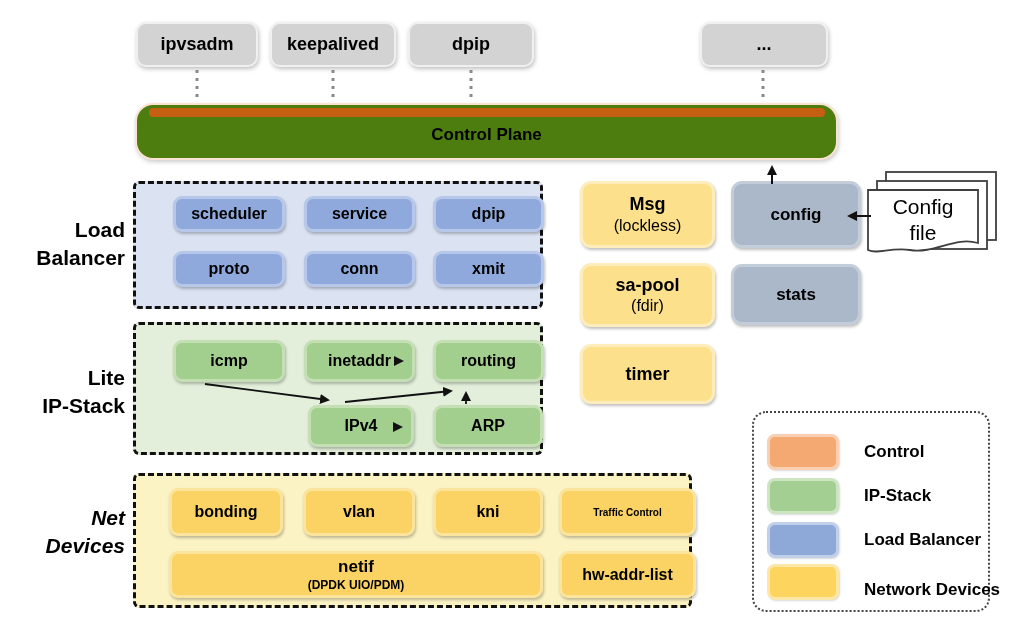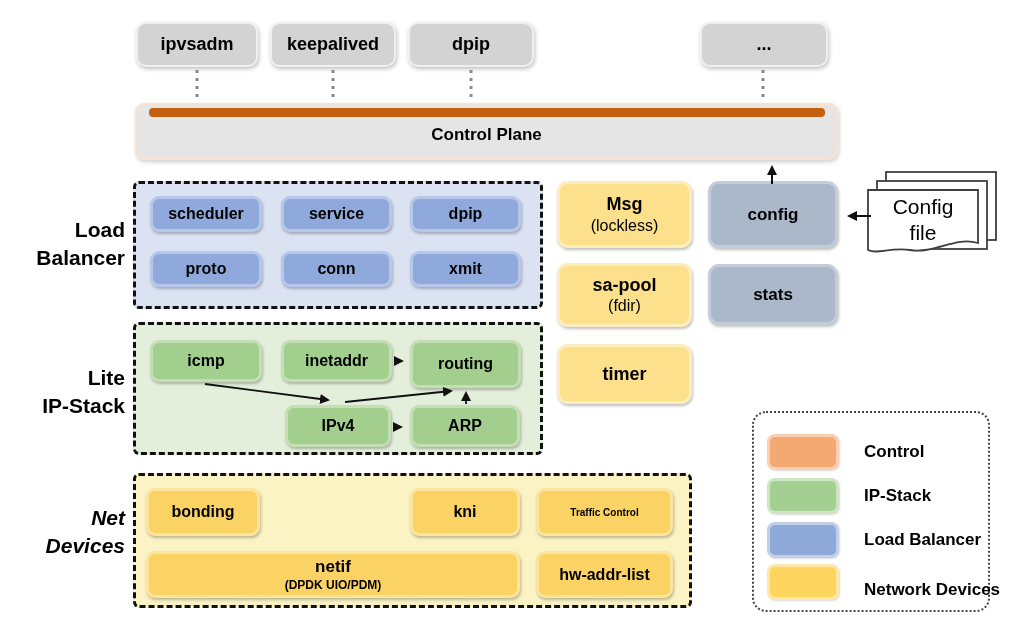--- a/index.html
+++ b/index.html
@@ -4,31 +4,31 @@
 <style>
   html,body{margin:0;padding:0;background:#fff;}
   .canvas{position:relative;width:1015px;height:629px;background:#ffffff;overflow:hidden;
           font-family:"Liberation Sans", sans-serif;color:#000;}
   .box{position:absolute;display:flex;align-items:center;justify-content:center;
        font-weight:bold;text-align:center;box-sizing:border-box;}
   
   .tool{background:#d3d3d3;border-radius:10px;font-size:18px;border:2px solid #f0f0f0;
         box-shadow:1px 2px 4px rgba(0,0,0,.25);text-align:right;}
   
-  .cp{background:#e5e5e5;border-radius:9px;font-size:17px;
+  .cp{background:#4d7c0f;border-radius:18px;font-size:17px;
       box-shadow:1px 2px 4px rgba(0,0,0,.2);border:2px solid #fbe3d2;}
   .cp-strip{position:absolute;left:12px;top:3px;width:676px;height:9px;background:#c55f11;border-radius:4px;}
   .cp-label{position:relative;top:3px;}
   
   .container{position:absolute;border:3px dashed #111;border-radius:6px;box-sizing:border-box;}
   .c-blue{background:#dbe3f3;}
   .c-green{background:#e3efdb;}
   .c-yellow{background:#fbf3c3;}
   
-  .mod{border-radius:9px;font-size:16px;box-shadow:1px 2px 3px rgba(0,0,0,.25);}
+  .mod{border-radius:9px;font-size:16px;box-shadow:1px 2px 3px rgba(0,0,0,.25);margin-left:23px;}
   .mod-blue{background:#8fa9dc;border:3px solid #b6c7ea;}
   .mod-green{background:#a3cf8e;border:3px solid #c3dfb3;}
   .mod-yellow{background:#fbd264;border:3px solid #fce49c;}
   .mod-midyellow{background:#fce08c;border:3px solid #fdedbd;border-radius:11px;}
   .mod-gray{background:#abb8ca;border:3px solid #c3cdda;border-radius:11px;font-size:17px;}
   .stack{flex-direction:column;line-height:1.25;}
   .sub{font-weight:normal;font-size:16px;}
   .sub-small{font-size:12px;font-weight:bold;}
   
   .seclabel{position:absolute;left:10px;width:115px;text-align:right;font-weight:bold;
@@ -76,26 +76,27 @@
   <div class="box mod mod-blue" style="left:150px;top:196px;width:112px;height:36px;">scheduler</div>
   <div class="box mod mod-blue" style="left:281px;top:196px;width:111px;height:36px;">service</div>
   <div class="box mod mod-blue" style="left:410px;top:196px;width:111px;height:36px;">dpip</div>
   <div class="box mod mod-blue" style="left:150px;top:251px;width:112px;height:36px;">proto</div>
   <div class="box mod mod-blue" style="left:281px;top:251px;width:111px;height:36px;">conn</div>
   <div class="box mod mod-blue" style="left:410px;top:251px;width:111px;height:36px;">xmit</div>
 
   <div class="container c-green" style="left:133px;top:322px;width:410px;height:133px;"></div>
   <div class="box mod mod-green" style="left:150px;top:340px;width:112px;height:42px;text-align:center;">icmp</div>
   <div class="box mod mod-green" style="left:281px;top:340px;width:111px;height:42px;">inetaddr</div>
-  <div class="box mod mod-green" style="left:410px;top:340px;width:111px;height:48px;">routing</div>
+  <div class="box mod mod-green" style="left:410px;top:340px;width:111px;height:42px;">routing</div>
   <div class="box mod mod-green" style="left:285px;top:405px;width:106px;height:42px;">IPv4</div>
   <div class="box mod mod-green" style="left:410px;top:405px;width:110px;height:42px;">ARP</div>
 
   <div class="container c-yellow" style="left:133px;top:473px;width:559px;height:135px;"></div>
   <div class="box mod mod-yellow" style="left:146px;top:488px;width:114px;height:48px;">bonding</div>
+  <div class="box mod mod-yellow" style="left:280px;top:488px;width:112px;height:48px;">vlan</div>
   <div class="box mod mod-yellow" style="left:410px;top:488px;width:110px;height:48px;">kni</div>
   <div class="box mod mod-yellow" style="left:536px;top:488px;width:137px;height:48px;font-size:10px;">Traffic Control</div>
   <div class="box mod mod-yellow stack" style="left:146px;top:551px;width:374px;height:47px;">
     <div style="font-size:17px;">netif</div>
     <div class="sub-small">(DPDK UIO/PDM)</div>
   </div>
   <div class="box mod mod-yellow" style="left:536px;top:551px;width:137px;height:47px;">hw-addr-list</div>
 
   <div class="box mod mod-midyellow stack" style="left:557px;top:181px;width:135px;height:67px;">
     <div style="font-size:18px;">Msg</div>

